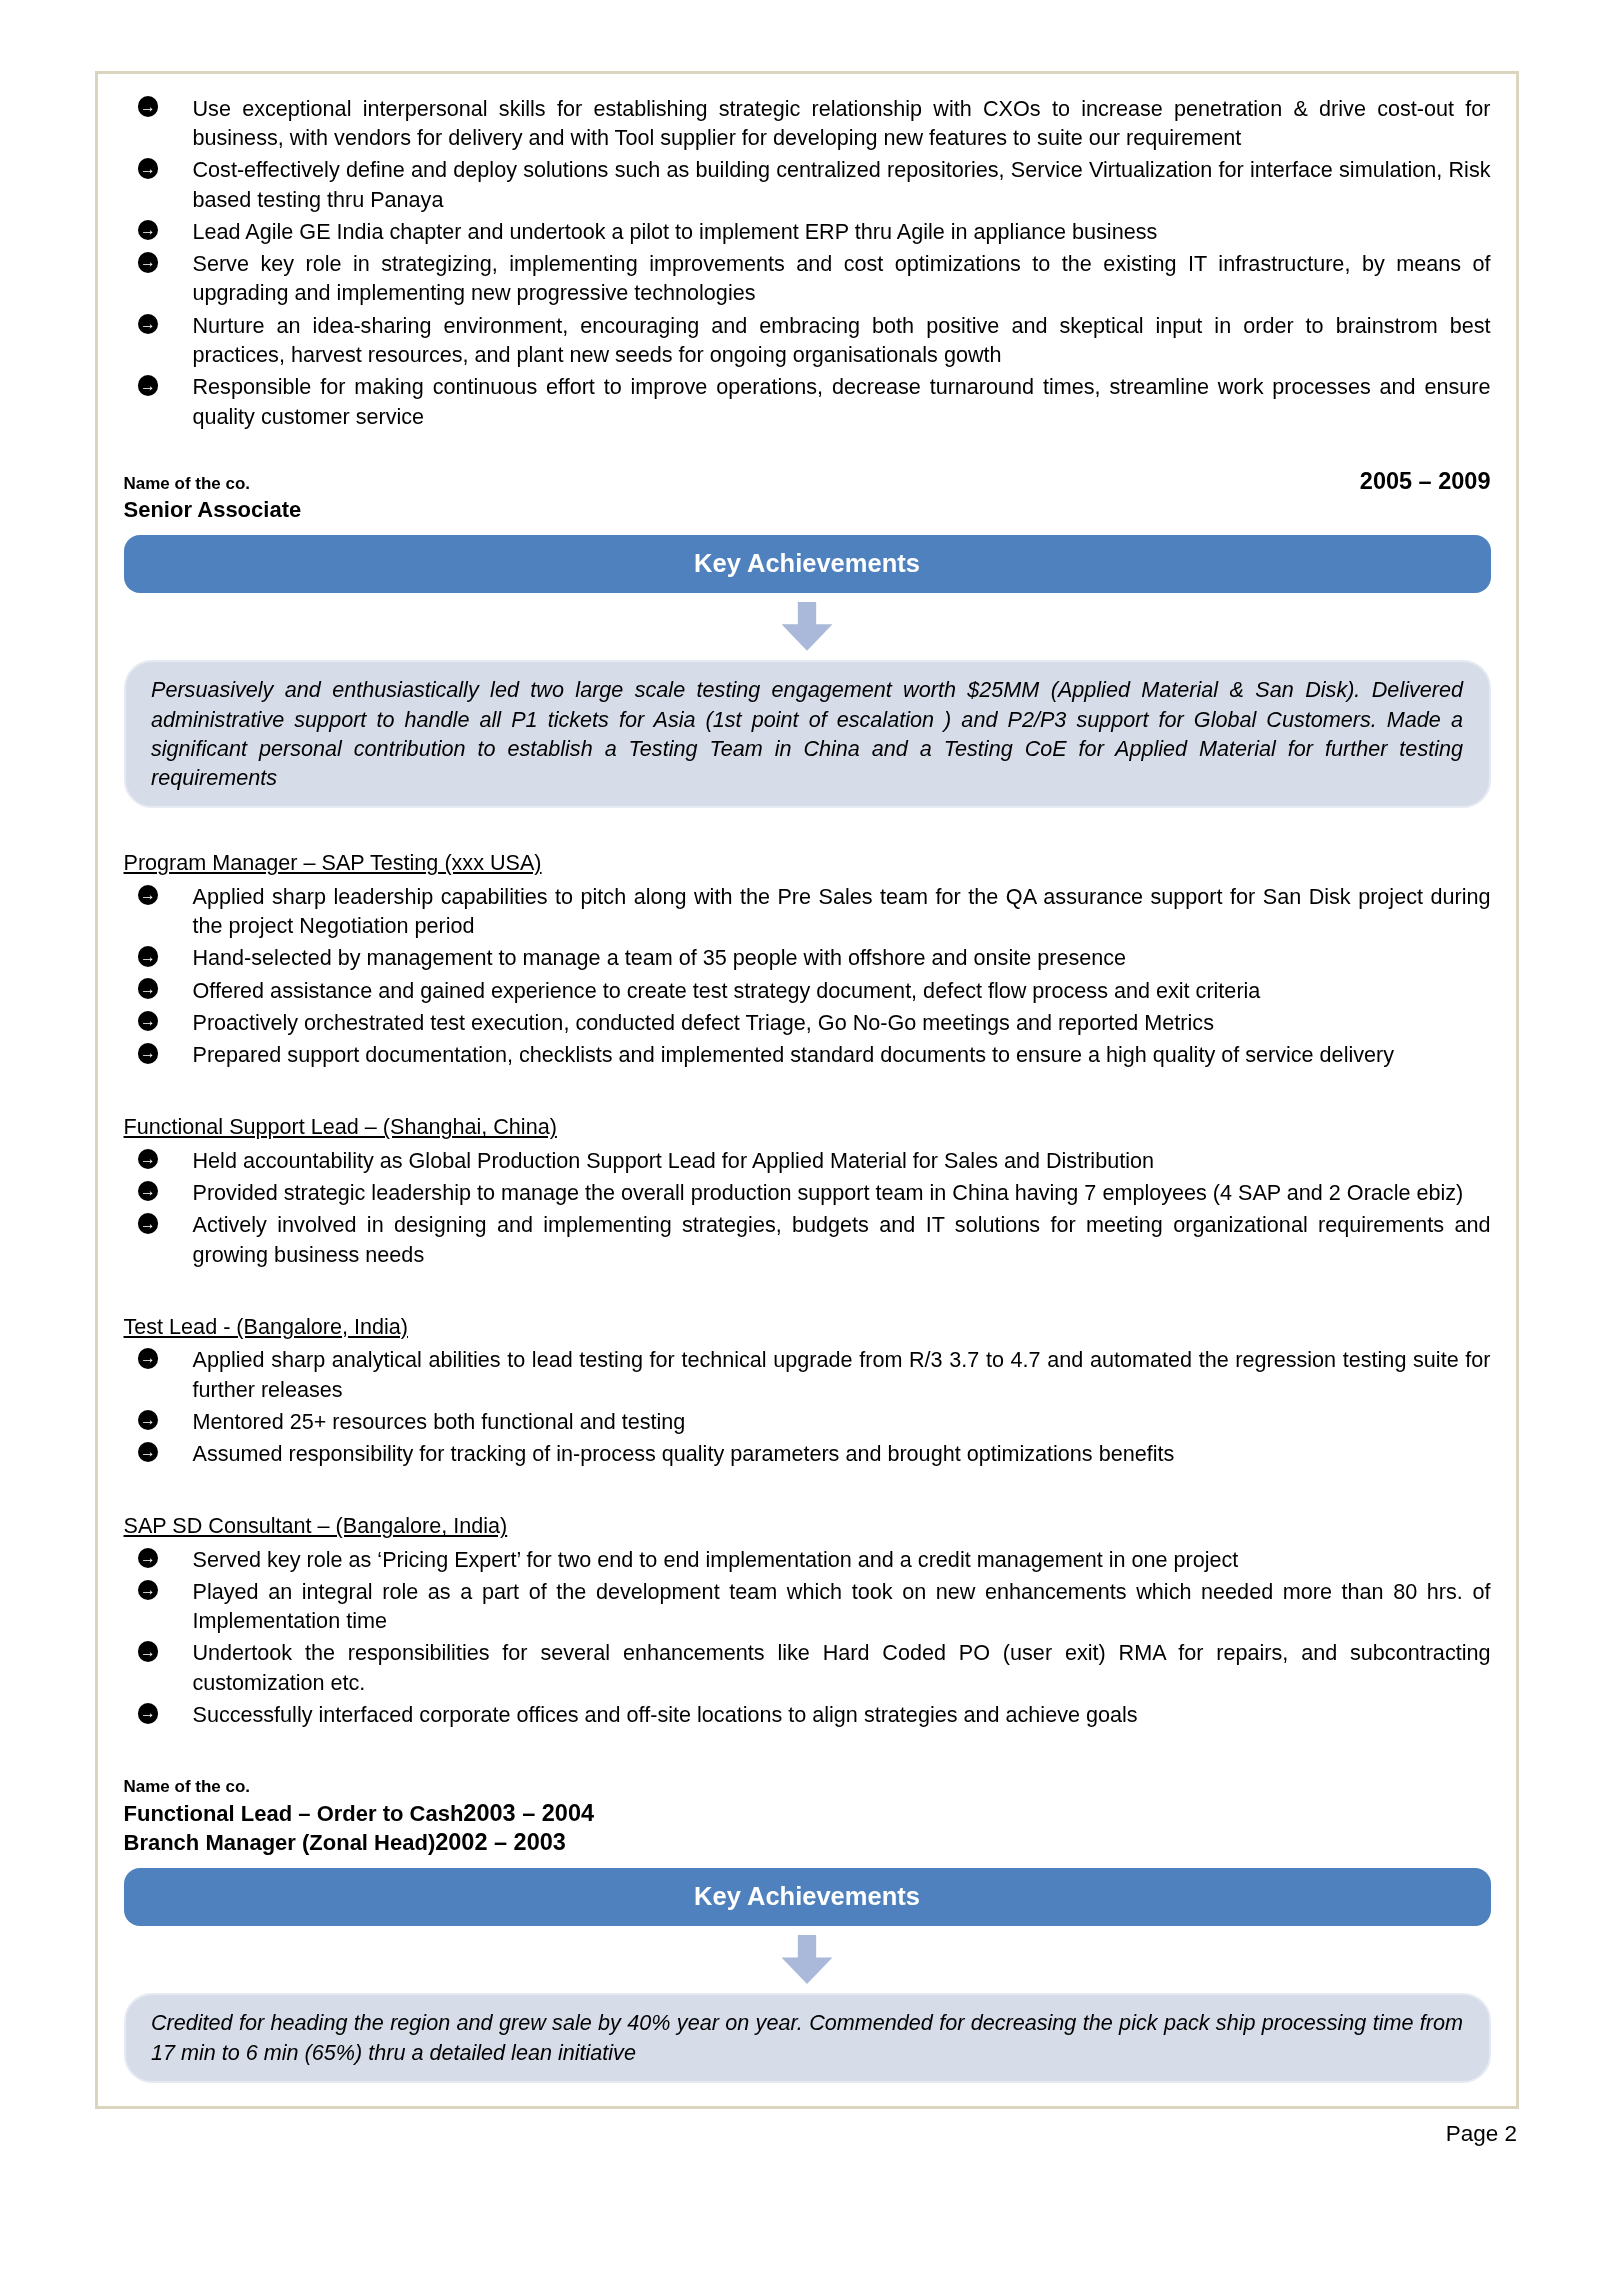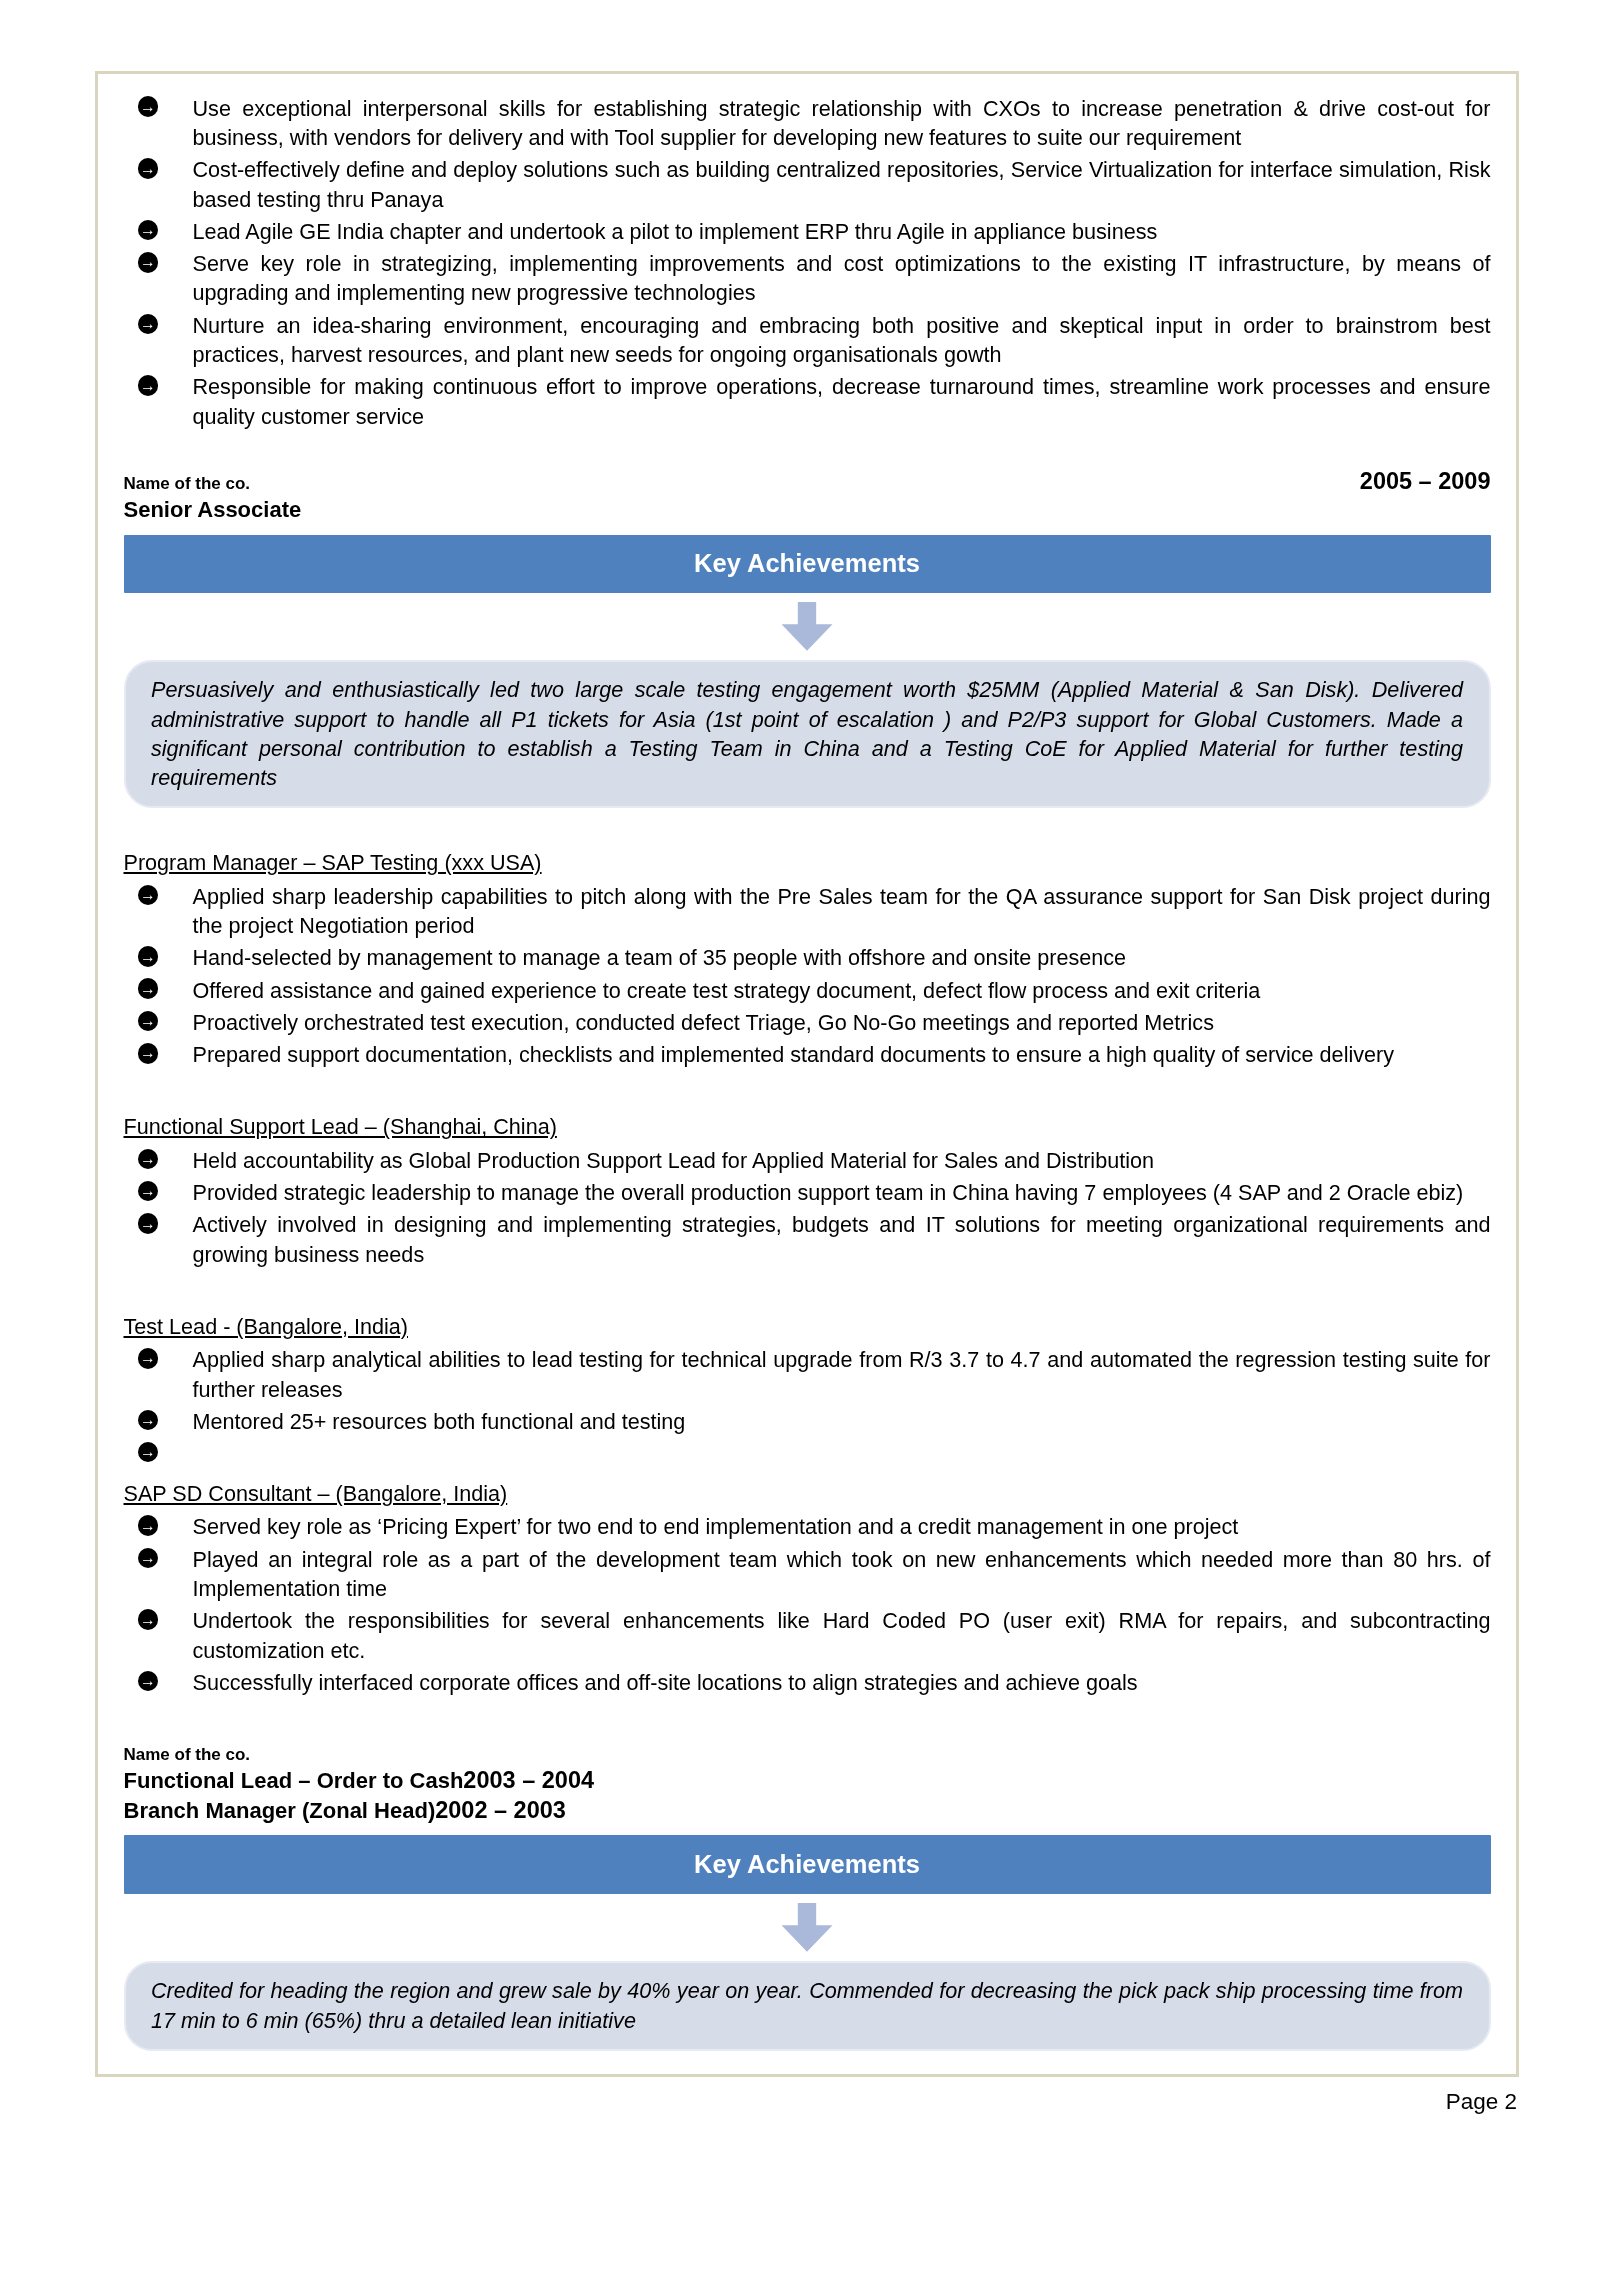--- a/index.html
+++ b/index.html
@@ -50,21 +50,21 @@
   .job-header{margin-top:37px;}
   .hdr-row{
     display:flex;justify-content:space-between;align-items:baseline;
   }
   .company{font-size:17px;font-weight:bold;line-height:1.3;}
   .job-title{font-size:22px;font-weight:bold;line-height:1.35;}
   .dates{font-size:23.5px;font-weight:bold;}
   .banner{
     margin-top:9.8px;
     background:var(--banner_blue);
-    border-radius:1px;
+    border-radius:16px;
     color:var(--banner_text);
     text-align:center;
     font-size:25.5px;font-weight:bold;
     padding:14.7px 0;
   }
   .arrow-wrap{
     text-align:center;
     padding:8.8px 0 4.9px 0;
   }
   .down-arrow{
@@ -155,21 +155,21 @@
             <li><span class="bullet-icon">→</span><span>Held accountability as Global Production Support Lead for Applied Material for Sales and Distribution</span></li>
             <li><span class="bullet-icon">→</span><span>Provided strategic leadership to manage the overall production support team in China having 7 employees (4 SAP and 2 Oracle ebiz)</span></li>
             <li><span class="bullet-icon">→</span><span>Actively involved in designing and implementing strategies, budgets and IT solutions for meeting organizational requirements and growing business needs</span></li>
           </ul>
         </div>
         <div class="role-section">
           <div class="role-heading">Test Lead - (Bangalore, India)</div>
           <ul class="bullets">
             <li><span class="bullet-icon">→</span><span>Applied sharp analytical abilities to lead testing for technical upgrade from R/3 3.7 to 4.7 and automated the regression testing suite for further releases</span></li>
             <li><span class="bullet-icon">→</span><span>Mentored 25+ resources both functional and testing</span></li>
-            <li><span class="bullet-icon">→</span></li>
+            <li><span class="bullet-icon">→</span><span>Assumed responsibility for tracking of in-process quality parameters and brought optimizations benefits</span></li>
           </ul>
         </div>
         <div class="role-section">
           <div class="role-heading">SAP SD Consultant – (Bangalore, India)</div>
           <ul class="bullets">
             <li><span class="bullet-icon">→</span><span>Served key role as ‘Pricing Expert’ for two end to end implementation and a credit management in one project</span></li>
             <li><span class="bullet-icon">→</span><span>Played an integral role as a part of the development team which took on new enhancements which needed more than 80 hrs. of Implementation time</span></li>
             <li><span class="bullet-icon">→</span><span>Undertook the responsibilities for several enhancements like Hard Coded PO (user exit) RMA for repairs, and subcontracting customization etc.</span></li>
             <li><span class="bullet-icon">→</span><span>Successfully interfaced corporate offices and off-site locations to align strategies and achieve goals</span></li>
           </ul>

